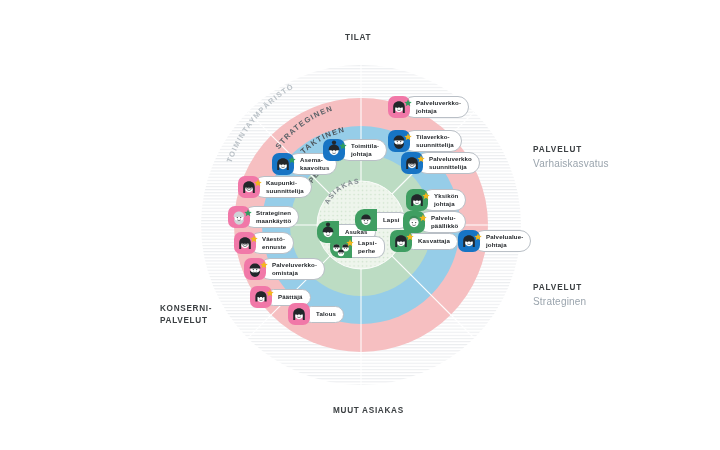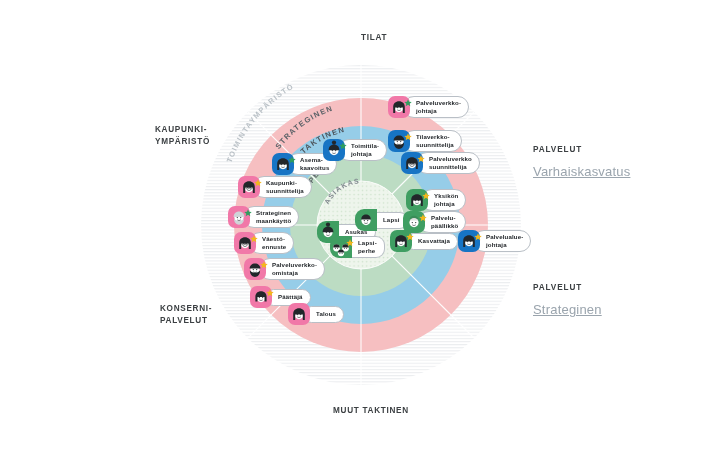--- a/index.html
+++ b/index.html
@@ -21,21 +21,21 @@
     color:#3c4043;
     font-weight:700;
     line-height:1.45;
     white-space:pre-line;
   }
   .corner-group{position:absolute;}
   .corner-group .ttl{
     font-size:8.2px;letter-spacing:0.9px;color:#3c4043;font-weight:700;
   }
   .corner-group .sb{
-    font-size:13px;letter-spacing:0.2px;color:#9aa4ad;font-weight:400;margin-top:10px;text-decoration:underline;
+    font-size:10px;letter-spacing:0.2px;color:#9aa4ad;font-weight:400;margin-top:4px;
   }
 
   
   .chip{
     position:absolute;
     display:flex;
     align-items:center;
     height:22px;
   }
   .chip .avatarbox{
@@ -142,24 +142,22 @@
       <textPath href="#pTA" startOffset="30%">TAKTINEN</textPath>
     </text>
     <text font-family="Liberation Sans, sans-serif" font-size="7.4" letter-spacing="1.2" fill="#5c6268" font-weight="700">
       <textPath href="#pOP" startOffset="12%">OPERATIIVINEN</textPath>
     </text>
     <text font-family="Liberation Sans, sans-serif" font-size="7" letter-spacing="1.2" fill="#7f878d" font-weight="700">
       <textPath href="#pAS" startOffset="14%">ASIAKAS</textPath>
     </text>
   </svg>
 
-  <div class="corner" style="left:361px;top:32px;">TILAT</div>
-  <div class="corner" style="left:333px;top:405px;">MUUT TAKTINEN</div>
-  <div class="corner" style="left:155px;top:124px;text-align:left;">KAUPUNKI-
-YMPÄRISTÖ</div>
+  <div class="corner" style="left:345px;top:32px;">TILAT</div>
+  <div class="corner" style="left:333px;top:405px;">MUUT ASIAKAS</div>
   <div class="corner" style="left:160px;top:303px;text-align:left;">KONSERNI-
 PALVELUT</div>
 
   <div class="corner-group" style="left:533px;top:145px;">
     <div class="ttl">PALVELUT</div>
     <div class="sb">Varhaiskasvatus</div>
   </div>
   <div class="corner-group" style="left:533px;top:283px;">
     <div class="ttl">PALVELUT</div>
     <div class="sb">Strateginen</div>

